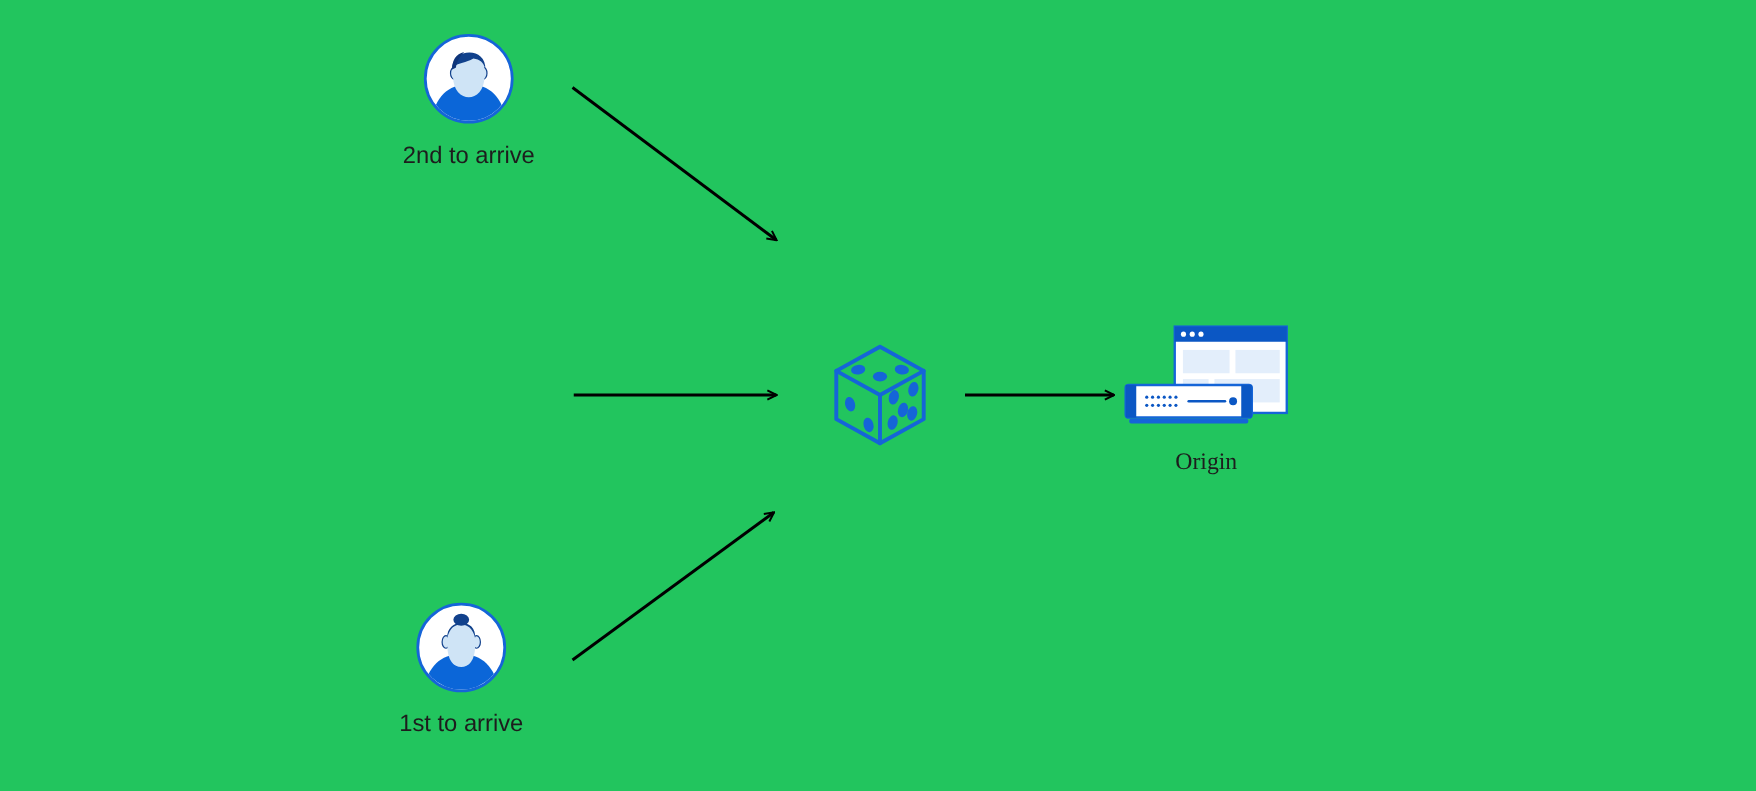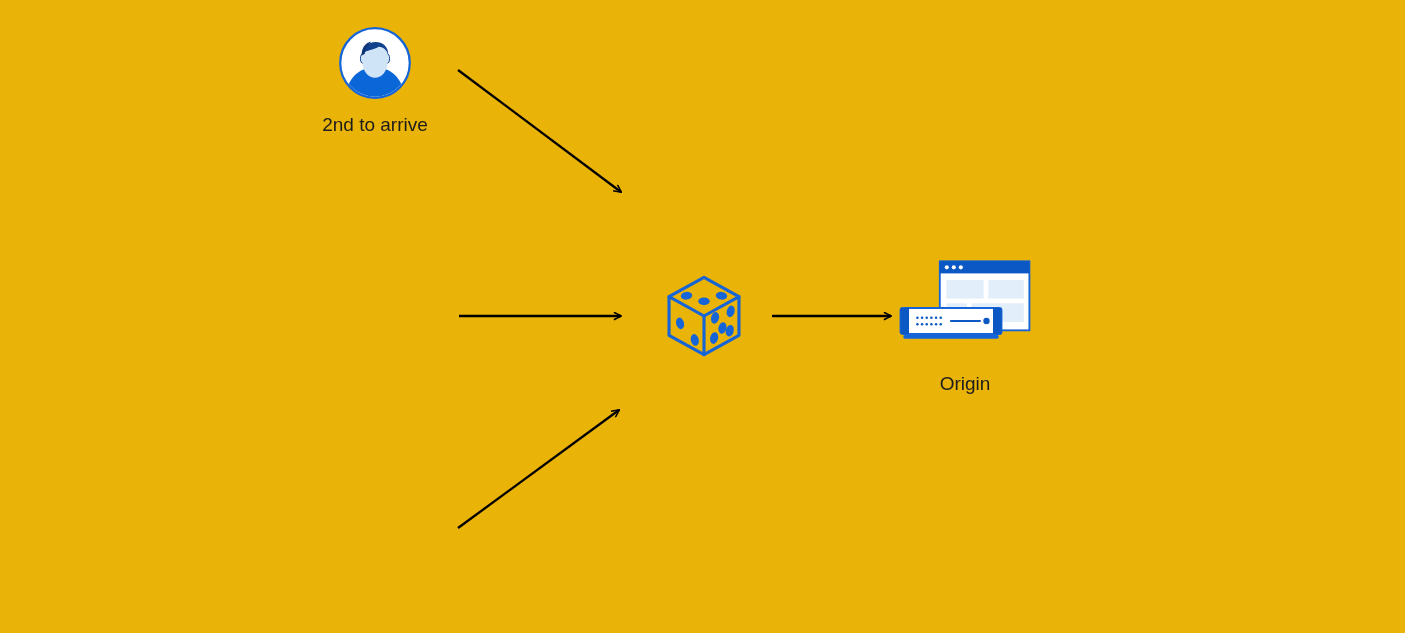--- a/index.html
+++ b/index.html
@@ -7,21 +7,21 @@
     padding: 0;
     background: #ffffff;
   }
   body {
     font-family: "Liberation Sans", sans-serif;
   }
   #canvas {
     position: relative;
     width: 1405px;
     height: 633px;
-    background: #eab308;
+    background: #22c55e;
     overflow: hidden;
   }
   .node {
     position: absolute;
   }
   .avatar-node {
     width: 140px;
     text-align: center;
   }
   .avatar-icon {
@@ -42,24 +42,23 @@
     width: 160px;
     text-align: center;
   }
   .origin-icon {
     width: 140px;
     height: 104px;
     display: block;
     margin: 0 auto;
   }
   .origin-label {
-    font-family: Liberation Sans, sans-serif;
+    font-family: Liberation Serif, serif;
     font-size: 19px;
     color: #1d1d1d;
-    margin-top: 14px;
     white-space: nowrap;
   }
   .dice-node {
     width: 92px;
     height: 92px;
   }
   .dice-icon {
     width: 92px;
     height: 92px;
     display: block;
@@ -108,20 +107,39 @@
         <ellipse cx="65.5" cy="44" rx="4.2" ry="6.6" fill="#cfe4f6" stroke="#11418c" stroke-width="1.3"></ellipse>
         <path d="M33 39 C33 20 67 20 67 39 L67 47 C67 63 58 70 50 70 C42 70 33 63 33 47 Z" fill="#cfe4f6"></path>
         <path d="M32 40 C31 17 69 14 68 40 C66 32 62 29 55 28 C47 33 39 32 34 37 Z" fill="#11418c"></path>
         <path d="M32 40 C32 30 36 23 45 21 C40 26 37 31 36 38 Z" fill="#0e357a"></path>
       </g>
     </svg>
     <div class="node-label">2nd to arrive</div>
   </div>
 
 
+  <div class="node avatar-node" style="left:299px; top:481px;">
+    <svg class="avatar-icon" viewBox="0 0 100 100">
+      <circle cx="50" cy="50" r="47" fill="#ffffff" stroke="#1565d8" stroke-width="3"></circle>
+      <clipPath id="clipC">
+          <circle cx="50" cy="50" r="45.5"></circle>
+        </clipPath>
+      <g clip-path="url(#clipC)">
+        <path d="M50 57 C26 57 12 73 9 100 L91 100 C88 73 74 57 50 57 Z" fill="#0b66d8"></path>
+        <path d="M41 46 L59 46 L59 66 C59 71 41 71 41 66 Z" fill="#cfe4f6"></path>
+        <path d="M41 60 C45 66 55 66 59 60 L59 66 C59 71 41 71 41 66 Z" fill="#b9d7ef"></path>
+        <ellipse cx="33.5" cy="44" rx="4.2" ry="6.8" fill="#cfe4f6" stroke="#11418c" stroke-width="1.3"></ellipse>
+        <ellipse cx="66.5" cy="44" rx="4.2" ry="6.8" fill="#cfe4f6" stroke="#11418c" stroke-width="1.3"></ellipse>
+        <path d="M35 38 C35 21 65 21 65 38 L65 48 C65 64 58 71 50 71 C42 71 35 64 35 48 Z" fill="#cfe4f6"></path>
+        <path d="M35 40 C33 18 67 17 65 40 C63 29 56 25 50 25 C43 25 37 29 35 40 Z" fill="#11418c"></path>
+        <ellipse cx="50" cy="20" rx="8.5" ry="6.5" fill="#11418c"></ellipse>
+      </g>
+    </svg>
+    <div class="node-label">1st to arrive</div>
+  </div>
 
   <div class="node dice-node" style="left:658px; top:270px;">
     <svg class="dice-icon" viewBox="0 0 100 100">
       <g fill="none" stroke="#1565d8" stroke-width="3.4" stroke-linejoin="round" stroke-linecap="round">
         <path d="M50 8 L88 29 L88 71 L50 92 L12 71 L12 29 Z"></path>
         <path d="M12 29 L50 50 L88 29"></path>
         <path d="M50 50 L50 92"></path>
       </g>
 
       <g fill="#1565d8">

